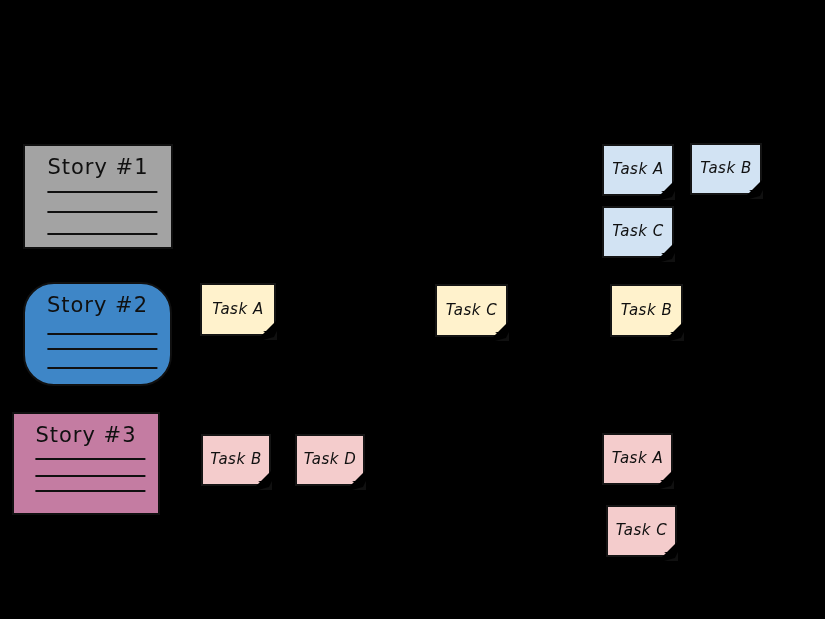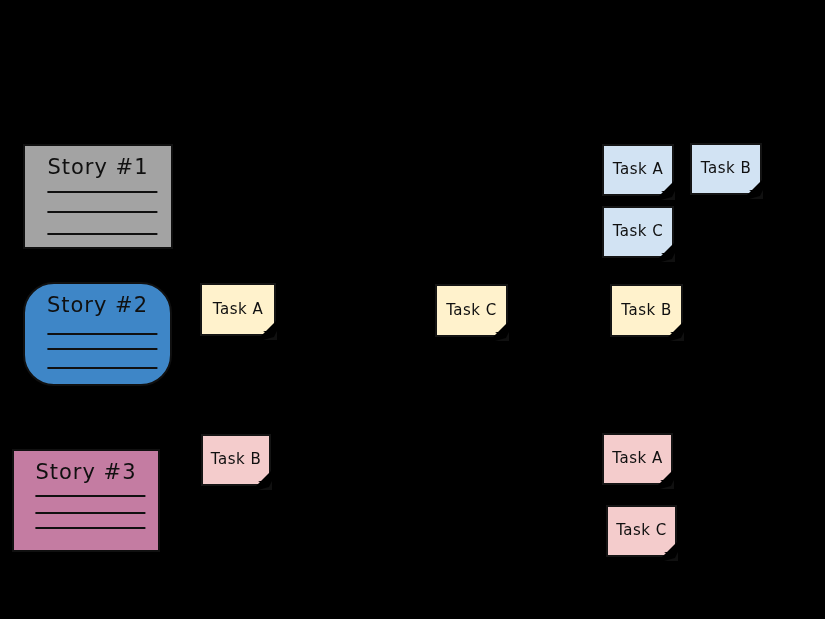--- a/index.html
+++ b/index.html
@@ -44,20 +44,21 @@
     display: flex;
     align-items: center;
     justify-content: center;
     color: #101010;
   }
   .note-label {
     font-size: 15px;
     letter-spacing: 0.5px;
     white-space: nowrap;
     transform: translateY(-1px);
+    font-style: italic;
   }
   
   .fold {
     position: absolute;
     right: -2px;
     bottom: -2px;
     width: 0;
     height: 0;
     border-style: solid;
     border-width: 0 0 15px 15px;
@@ -87,21 +88,21 @@
     <div class="story-line" style="top:87px;"></div>
   </div>
 
   <div class="story-card" style="left: 23px; top: 282px; width: 149px; height: 104px; background: rgb(62, 134, 199); border-radius: 31px;">
     <div class="story-title">Story #2</div>
     <div class="story-line" style="top:49px;"></div>
     <div class="story-line" style="top:64px;"></div>
     <div class="story-line" style="top:83px;"></div>
   </div>
 
-  <div class="story-card" style="left: 12px; top: 449px; width: 148px; height: 103px; background: rgb(196, 124, 162);">
+  <div class="story-card" style="left: 12px; top: 412px; width: 148px; height: 103px; background: rgb(196, 124, 162);">
     <div class="story-title">Story #3</div>
     <div class="story-line" style="top:44px;"></div>
     <div class="story-line" style="top:61px;"></div>
     <div class="story-line" style="top:76px;"></div>
   </div>
 
   <div class="note" style="left: 602px; top: 144px; width: 72px; height: 52px; background: rgb(210, 227, 243);">
     <span class="note-label">Task A</span>
     <span class="fold"></span>
   </div>
@@ -124,20 +125,24 @@
   </div>
   <div class="note" style="left: 610px; top: 284px; width: 73px; height: 53px; background: rgb(255, 242, 204);">
     <span class="note-label">Task B</span>
     <span class="fold"></span>
   </div>
 
   <div class="note" style="left: 201px; top: 434px; width: 70px; height: 52px; background: rgb(244, 204, 204);">
     <span class="note-label">Task B</span>
     <span class="fold"></span>
   </div>
+  <div class="note" style="left: 295px; top: 434px; width: 70px; height: 52px; background: rgb(244, 204, 204);">
+    <span class="note-label">Task D</span>
+    <span class="fold"></span>
+  </div>
   <div class="note" style="left: 602px; top: 433px; width: 71px; height: 52px; background: rgb(244, 204, 204);">
     <span class="note-label">Task A</span>
     <span class="fold"></span>
   </div>
   <div class="note" style="left: 606px; top: 505px; width: 71px; height: 52px; background: rgb(244, 204, 204);">
     <span class="note-label">Task C</span>
     <span class="fold"></span>
   </div>
 
 </div>

